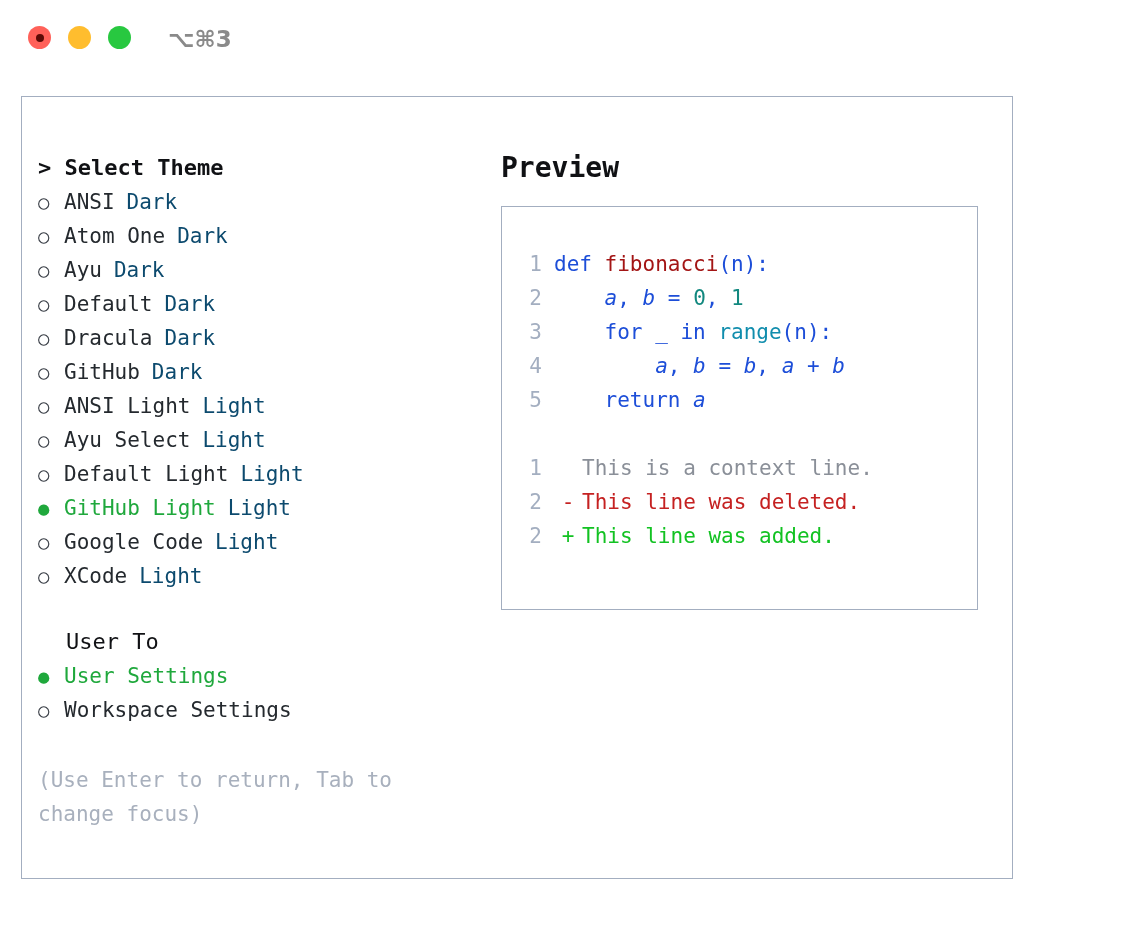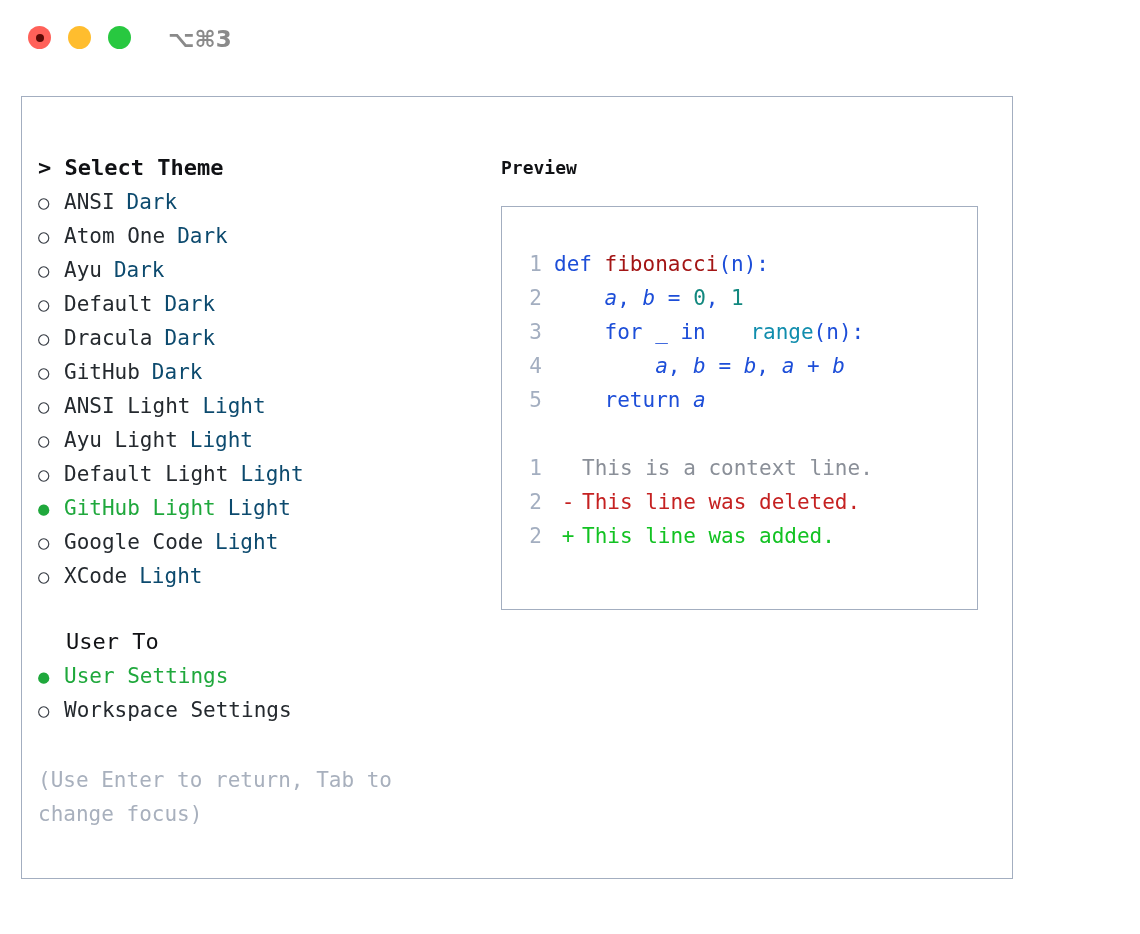--- a/index.html
+++ b/index.html
@@ -132,21 +132,21 @@
     white-space: pre-wrap;
   }
 
   
   #preview-column {
     position: absolute;
     left: 479px; top: 54px;
     width: 500px;
   }
   #preview-title {
-    font-size: 18px;
+    font-size: 28px;
     font-weight: bold;
     color: #101114;
     line-height: 34px;
   }
   #preview-box {
     margin-top: 21px;
     width: 477px;
     height: 404px;
     border: 1.6px solid #a3aec0;
     box-sizing: border-box;
@@ -166,21 +166,21 @@
     display: inline-block;
     width: 24px;
     flex: 0 0 24px;
     text-align: right;
     color: #a3aec0;
     margin-right: 12px;
   }
   .code-text { color: #1d4ed8; }
   .tok-fn   { color: #a31515; }
   .tok-num  { color: #12887f; }
-  .tok-call { color: #108dad; margin-left: 32px; }
+  .tok-call { color: #108dad; }
   .tok-var  { font-style: italic; }
 
   #diff-block { margin-top: 34px; }
   .diff-line {
     display: flex;
     align-items: baseline;
     font-size: 21px;
     line-height: 34px;
     height: 34px;
     white-space: pre;
@@ -219,21 +219,21 @@
       <div class="section-title">&gt; Select Theme</div>
 
       <div id="theme-list">
           <div class="theme-row"><span class="bullet">○</span><span class="theme-name">ANSI</span><span class="theme-kind">Dark</span></div>
           <div class="theme-row"><span class="bullet">○</span><span class="theme-name">Atom One</span><span class="theme-kind">Dark</span></div>
           <div class="theme-row"><span class="bullet">○</span><span class="theme-name">Ayu</span><span class="theme-kind">Dark</span></div>
           <div class="theme-row"><span class="bullet">○</span><span class="theme-name">Default</span><span class="theme-kind">Dark</span></div>
           <div class="theme-row"><span class="bullet">○</span><span class="theme-name">Dracula</span><span class="theme-kind">Dark</span></div>
           <div class="theme-row"><span class="bullet">○</span><span class="theme-name">GitHub</span><span class="theme-kind">Dark</span></div>
           <div class="theme-row"><span class="bullet">○</span><span class="theme-name">ANSI Light</span><span class="theme-kind">Light</span></div>
-          <div class="theme-row"><span class="bullet">○</span><span class="theme-name">Ayu Light</span><span class="theme-kind">Light</span></div>
+          <div class="theme-row"><span class="bullet">○</span><span class="theme-name">Ayu Select</span><span class="theme-kind">Light</span></div>
           <div class="theme-row"><span class="bullet">○</span><span class="theme-name">Default Light</span><span class="theme-kind">Light</span></div>
           <div class="theme-row selected"><span class="bullet">●</span><span class="theme-name">GitHub Light</span><span class="theme-kind">Light</span></div>
           <div class="theme-row"><span class="bullet">○</span><span class="theme-name">Google Code</span><span class="theme-kind">Light</span></div>
           <div class="theme-row"><span class="bullet">○</span><span class="theme-name">XCode</span><span class="theme-kind">Light</span></div>
         </div>
 
       <div id="apply-to-block">
         <div class="section-title plain">User To</div>
         <div id="apply-to-list">
             <div class="theme-row selected"><span class="bullet">●</span><span class="theme-name">User Settings</span></div>

